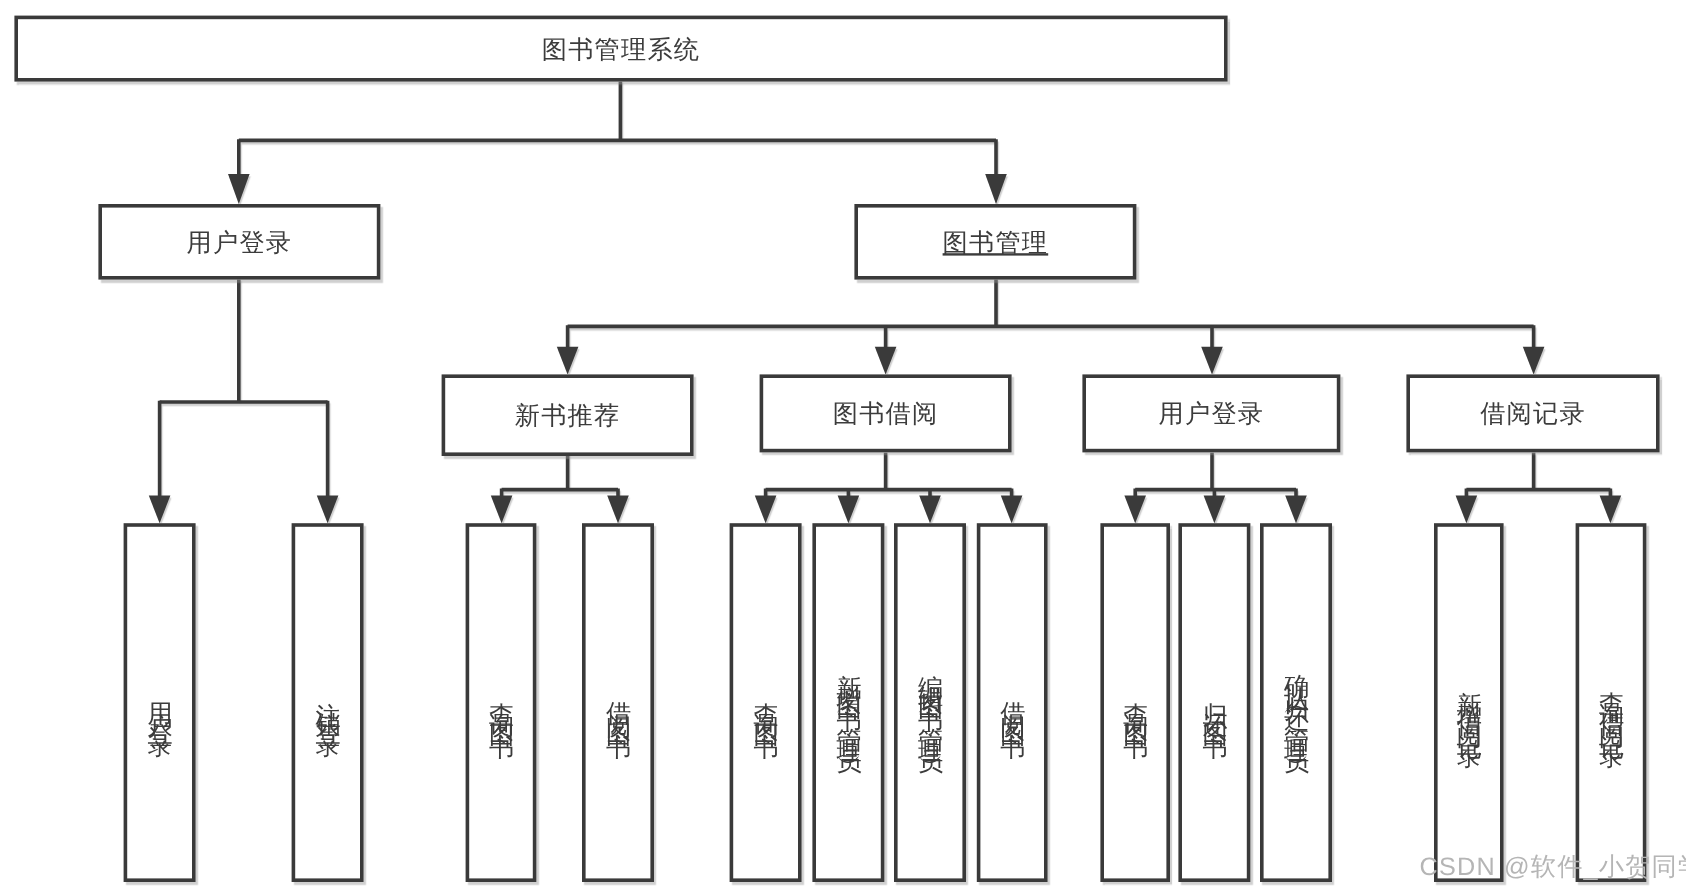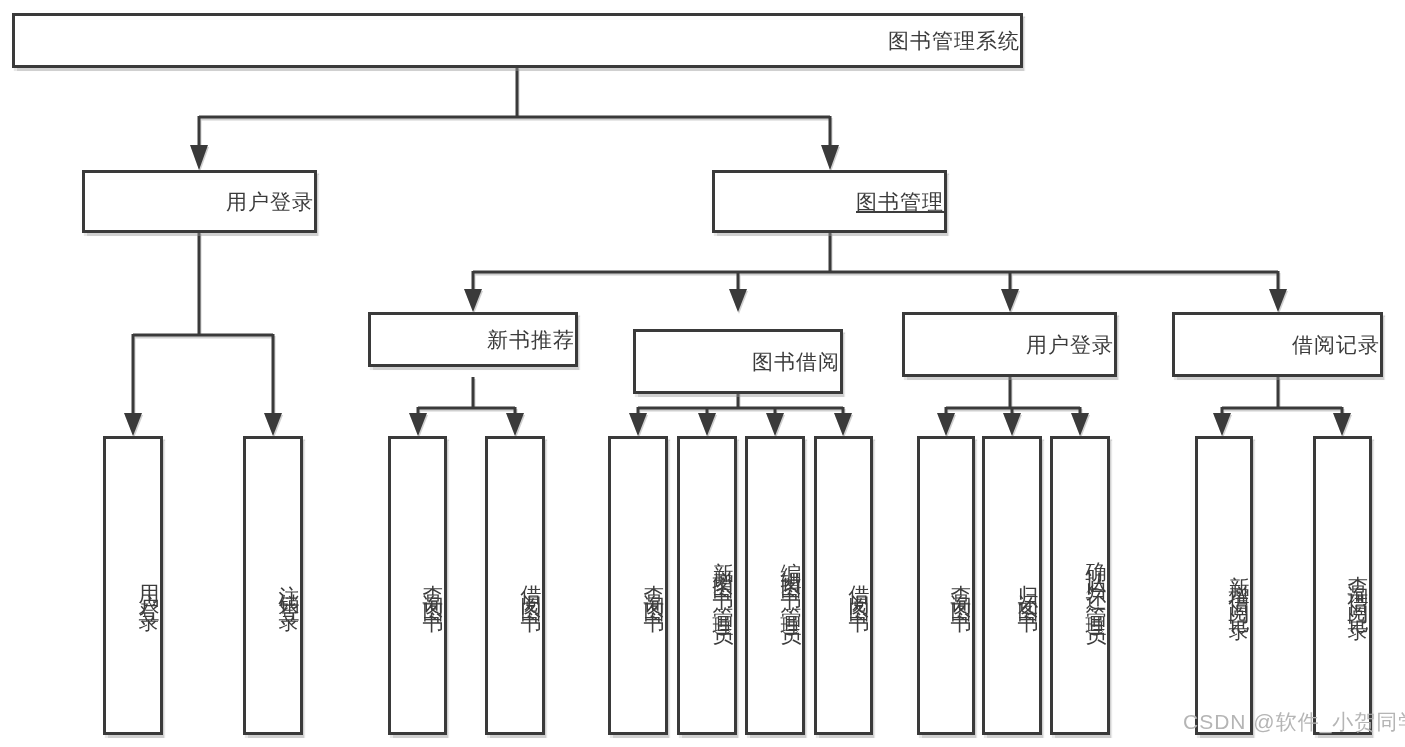--- a/index.html
+++ b/index.html
@@ -23,21 +23,21 @@
     filter: drop-shadow(1.5px 2px 0.5px rgba(150,150,150,0.45));
   }
   .box {
     position: absolute;
     box-sizing: border-box;
     background: #ffffff;
     border: 3px solid #3a3a3a;
     box-shadow: 2px 2.5px 1px rgba(150,150,150,0.45);
     display: flex;
     align-items: center;
-    justify-content: flex-end;
+    justify-content: center;
     color: #3c3c3c;
   }
   .hlabel {
     font-size: 21px;
     letter-spacing: 1px;
     white-space: nowrap;
   }
   .leaf .vtext {
     writing-mode: vertical-rl;
     text-orientation: mixed;
@@ -132,24 +132,24 @@
     <span class="hlabel">图书管理系统</span>
   </div>
 
   <div class="box" style="left:82px; top:170px; width:235px; height:63px;">
     <span class="hlabel">用户登录</span>
   </div>
   <div class="box" style="left:712px; top:170px; width:235px; height:63px;text-decoration:underline;">
     <span class="hlabel">图书管理</span>
   </div>
 
-  <div class="box" style="left:368px; top:312px; width:210px; height:55px;">
+  <div class="box" style="left:368px; top:312px; width:210px; height:68px;">
     <span class="hlabel">新书推荐</span>
   </div>
-  <div class="box" style="left:633px; top:329px; width:210px; height:65px;">
+  <div class="box" style="left:633px; top:312px; width:210px; height:65px;">
     <span class="hlabel">图书借阅</span>
   </div>
   <div class="box" style="left:902px; top:312px; width:215px; height:65px;">
     <span class="hlabel">用户登录</span>
   </div>
   <div class="box" style="left:1172px; top:312px; width:211px; height:65px;">
     <span class="hlabel">借阅记录</span>
   </div>
 
   <div class="box leaf" style="left:103px; top:436px; width:60px; height:299px;">

